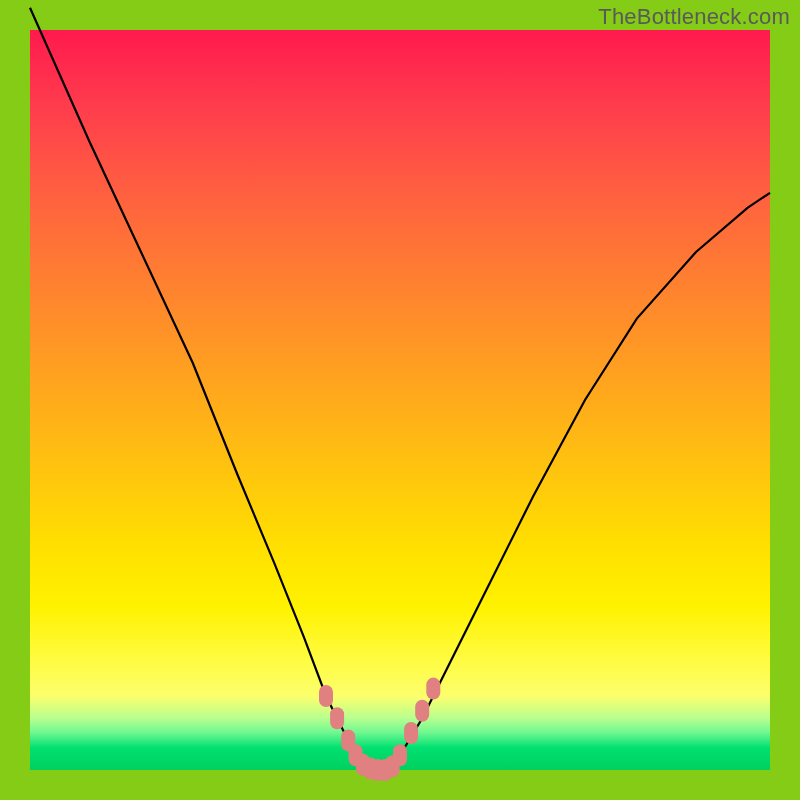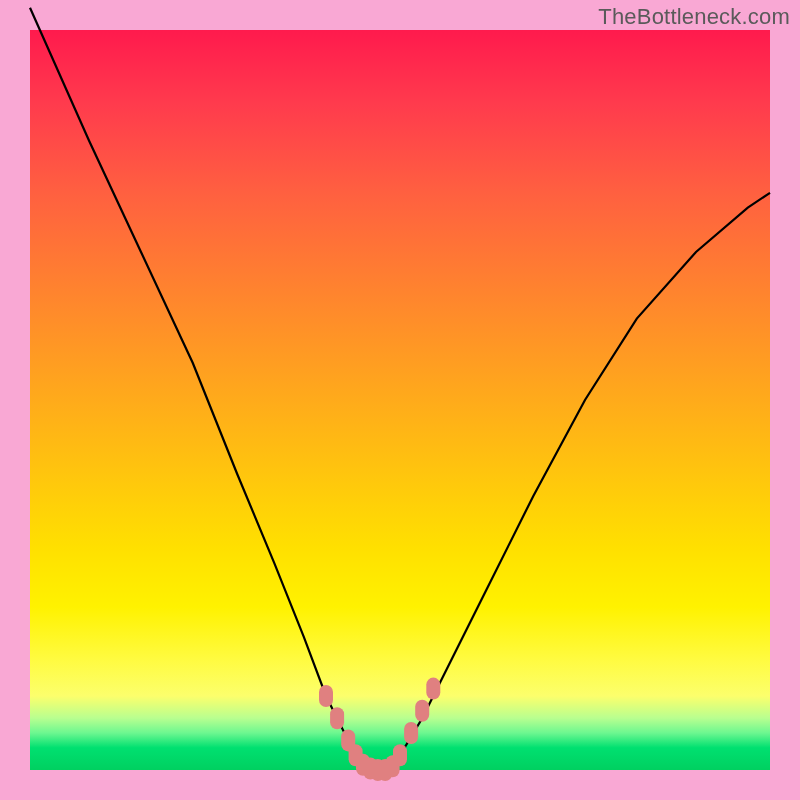--- a/index.html
+++ b/index.html
@@ -10,21 +10,21 @@
     background: #000;
     position: relative;
     font-family: Arial, Helvetica, sans-serif;
   }
   .frame {
     position: absolute;
     top: 0;
     left: 0;
     width: 800px;
     height: 800px;
-    background: #f9a8d4;
+    background: #84cc16;
   }
   .plot-area {
     position: absolute;
     top: 30px;
     left: 30px;
     width: 740px;
     height: 740px;
     background: linear-gradient(to bottom,
       #ff1a4d 0%,
       #ff3b4d 10%,

